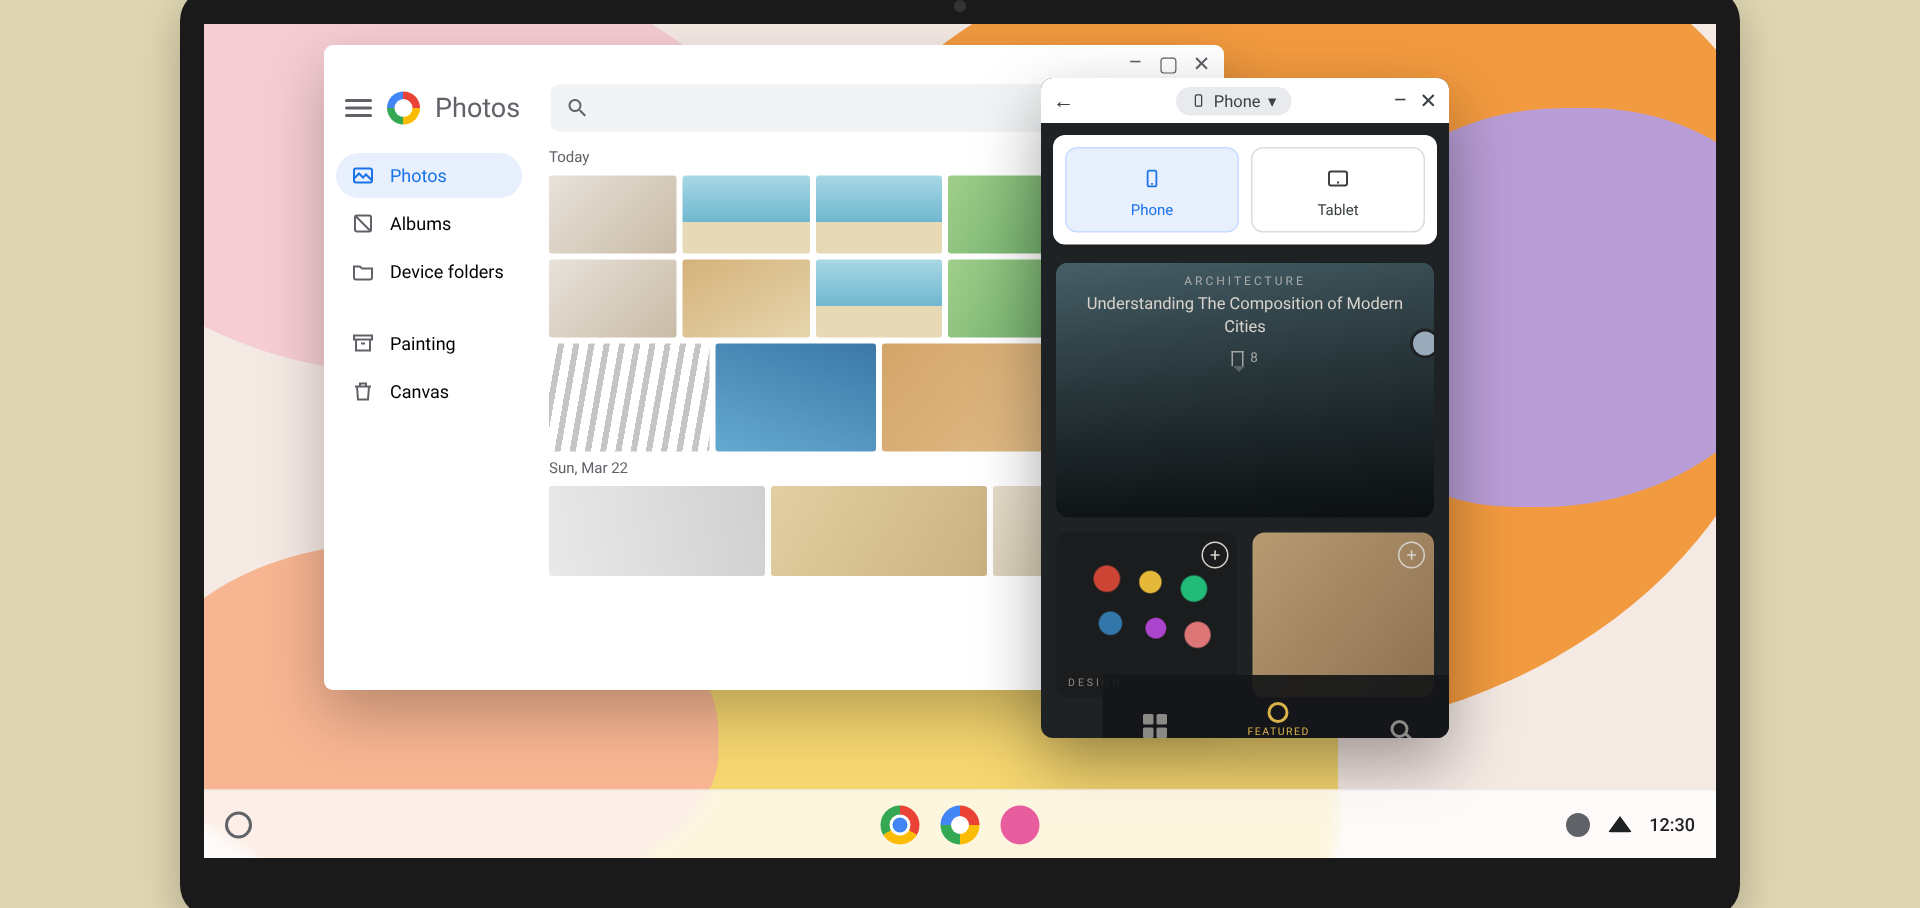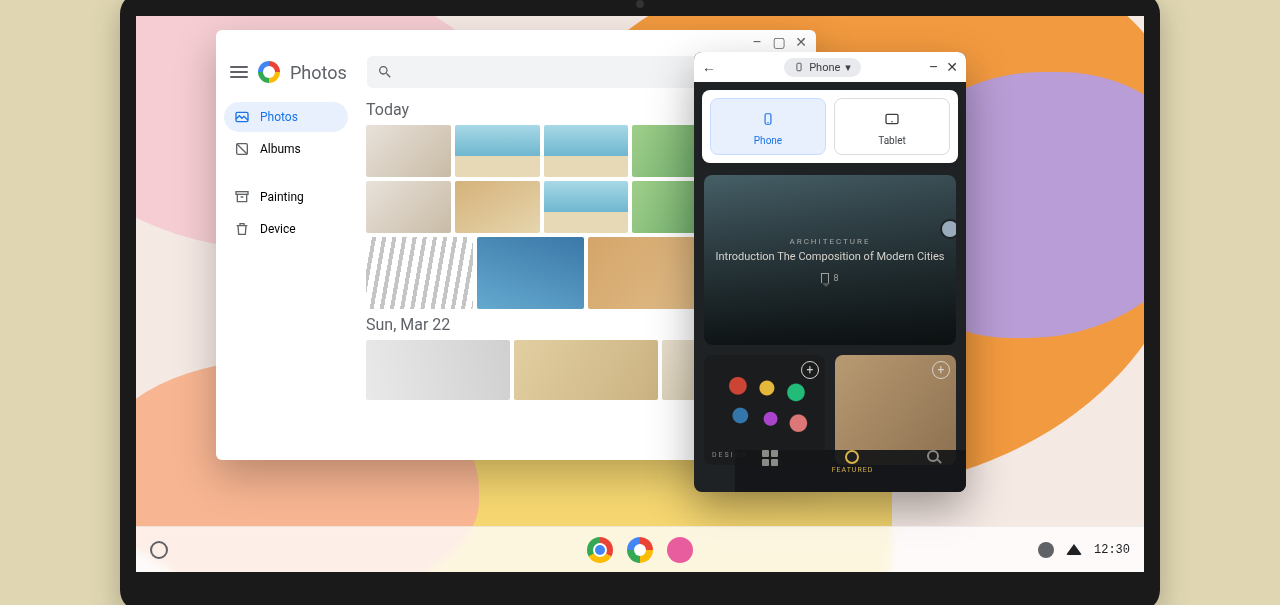--- a/index.html
+++ b/index.html
@@ -39,21 +39,21 @@
   .launcher-circle{width:18px;height:18px;border-radius:50%;border:2px solid #5f6368;}
   .shelf-icon{width:26px;height:26px;border-radius:50%;display:flex;align-items:center;justify-content:center;}
   .chrome-icon{background:conic-gradient(#ea4335 0 120deg,#fbbc05 120deg 240deg,#34a853 240deg 360deg);position:relative;}
   .chrome-icon::after{content:"";position:absolute;inset:6px;border-radius:50%;background:#fff;}
   .chrome-icon::before{content:"";position:absolute;inset:8px;border-radius:50%;background:#4285f4;z-index:1;}
   .photos-shelf{background:conic-gradient(#ea4335 0 90deg,#fbbc05 90deg 180deg,#34a853 180deg 270deg,#4285f4 270deg 360deg);position:relative;}
   .photos-shelf::after{content:"";position:absolute;inset:7px;border-radius:50%;background:#fff;}
   .pink-app{background:#e85d9e;}
   .status-dot{width:16px;height:16px;border-radius:50%;background:#5f6368;}
   .wifi-icon{width:0;height:0;border-left:8px solid transparent;border-right:8px solid transparent;border-bottom:11px solid #202124;border-radius:2px;}
-  .clock{font-weight:500;font-family:Liberation Mono, monospace;}
+  .clock{font-weight:500;}
   
   
   .photos-win{position:absolute;left:80px;top:14px;width:600px;height:430px;
     background:#fff;border-radius:6px;box-shadow:0 16px 40px rgba(0,0,0,.25);
     display:flex;flex-direction:column;overflow:hidden;}
   .win-titlebar{height:24px;display:flex;align-items:center;justify-content:flex-end;
     gap:8px;padding:0 8px;font-size:14px;color:#5f6368;}
   .win-ctrl{width:14px;height:14px;display:flex;align-items:center;justify-content:center;cursor:pointer;}
   .photos-header{display:flex;align-items:center;gap:10px;padding:2px 14px 8px;}
   .hamburger{width:18px;display:flex;flex-direction:column;gap:3px;cursor:pointer;}
@@ -70,21 +70,21 @@
   .photos-body{flex:1;display:flex;min-height:0;}
   .sidebar{width:140px;padding:6px 8px;display:flex;flex-direction:column;gap:2px;font-size:12px;}
   .side-item{display:flex;align-items:center;gap:10px;padding:7px 10px;border-radius:18px;
     color:#000000;cursor:pointer;}
   .side-item.active{background:var(--light-blue);color:var(--google-blue);}
   .side-item .ico{width:16px;height:16px;flex-shrink:0;}
   .side-item.active .ico path,.side-item.active .ico rect,.side-item.active .ico circle{stroke:var(--google-blue);}
   .side-gap{height:14px;}
   
   .gallery{flex:1;padding:0 10px 10px;overflow:hidden;}
-  .sec-label{font-size:16px;color:#5f6368;margin:4px 0 6px;}
+  .sec-label{font-size:10px;color:#5f6368;margin:4px 0 6px;}
   .grid{display:grid;gap:4px;}
   .grid-a{grid-template-columns:repeat(5,1fr);grid-auto-rows:52px;margin-bottom:4px;}
   .grid-b{grid-template-columns:repeat(4,1fr);grid-auto-rows:72px;margin-bottom:6px;}
   .grid-c{grid-template-columns:repeat(3,1fr);grid-auto-rows:60px;}
   .thumb{border-radius:2px;background:#ccc;}
   
   .t1{background:linear-gradient(135deg,#e8e2da,#c9bba6);} 
   .t2{background:linear-gradient(#a7d8e6,#6fb7cf 60%,#e8d9b6 60%);} 
   .t3{background:linear-gradient(120deg,#9fcf8a,#6aa868);} 
   .t4{background:linear-gradient(#2a6fa8,#4c93c7);} 
@@ -114,21 +114,21 @@
   .device-opt{flex:1;border:1px solid var(--border);border-radius:8px;
     padding:10px 4px 8px;text-align:center;font-size:10px;color:#3c4043;cursor:pointer;}
   .device-opt.selected{background:var(--light-blue);border-color:#c7dcff;color:var(--google-blue);}
   .device-opt .dicon{height:20px;display:flex;align-items:center;justify-content:center;margin-bottom:6px;}
   .device-opt svg{stroke:#3c4043;}
   .device-opt.selected svg{stroke:var(--google-blue);}
   
   .phone-content{flex:1;position:relative;padding:4px 10px 0;color:#d7d3cc;overflow:hidden;}
   .cards-row{display:flex;gap:10px;height:170px;}
   .card{flex:1;background:#000000;border-radius:8px;padding:8px 6px;
-    display:flex;flex-direction:column;justify-content:center;position:relative;overflow:hidden;}
+    display:flex;flex-direction:column;justify-content:flex-start;position:relative;overflow:hidden;}
   .card-img{position:absolute;inset:0;}
   .card-img.a{background:linear-gradient(180deg,rgba(0,0,0,.1),rgba(0,0,0,.75)),linear-gradient(135deg,#6a5543,#4a3e30);}
   .card-img.b{background:linear-gradient(180deg,rgba(0,0,0,.1),rgba(0,0,0,.78)),linear-gradient(135deg,#4e6a73,#35484e);}
   .avatar{width:20px;height:20px;border-radius:50%;background:#caa;border:2px solid #1f2225;position:absolute;}
   .av1{left:-4px;top:88px;}
   .av2{right:-4px;top:44px;background:#9ab;}
   .card .inner{position:relative;z-index:1;text-align:center;}
   .cat{font-size:8px;letter-spacing:2px;opacity:.7;margin-bottom:4px;}
   .ctitle{font-size:11px;line-height:1.35;margin-bottom:8px;}
   .meta{font-size:9px;opacity:.7;display:flex;gap:4px;align-items:center;justify-content:center;}
@@ -143,21 +143,21 @@
             radial-gradient(circle at 30% 55%,#37a 7%,transparent 8%),
             radial-gradient(circle at 55% 58%,#a4c 7%,transparent 8%),
             radial-gradient(circle at 78% 62%,#d77 7%,transparent 8%),
             #1a1c1e;}
   .lt2{background:linear-gradient(130deg,#b89a72,#8d7050);}
   .plus-circ{position:absolute;right:6px;top:6px;width:18px;height:18px;border-radius:50%;
     border:1.5px solid #d7d3cc;color:#d7d3cc;display:flex;align-items:center;justify-content:center;font-size:12px;}
   .tiny-label{position:absolute;left:8px;bottom:6px;font-size:7px;letter-spacing:2px;opacity:.6;}
 
   .phone-nav{position:absolute;left:0;right:0;bottom:0;height:42px;
-    background:rgba(20,22,24,.92);display:flex;align-items:flex-start;justify-content:space-around;margin-left:41px;}
+    background:rgba(20,22,24,.92);display:flex;align-items:flex-end;justify-content:space-around;margin-left:41px;}
   .phone-nav .nitem{display:flex;flex-direction:column;align-items:center;gap:2px;
     font-size:7px;letter-spacing:1px;color:#8a8a86;cursor:pointer;}
   .phone-nav .nitem.active{color:#d9b24a;}
   .grid-dots{width:16px;height:16px;display:grid;grid-template-columns:repeat(2,1fr);gap:2px;}
   .grid-dots span{background:currentColor;border-radius:1px;}
   .ring{width:14px;height:14px;border:2px solid currentColor;border-radius:50%;}
   .mag{width:12px;height:12px;border:2px solid currentColor;border-radius:50%;position:relative;}
   .mag::after{content:"";position:absolute;width:6px;height:2px;background:currentColor;right:-5px;bottom:-2px;transform:rotate(45deg);}
 </style>
 </head>
@@ -206,33 +206,39 @@
               </svg>
             <span>Photos</span>
           </div>
           <div class="side-item">
             <svg class="ico" viewBox="0 0 24 24" fill="none" stroke="#5f6368" stroke-width="2">
                 <rect x="4" y="4" width="16" height="16" rx="2"></rect>
                 <path d="M4 4l16 16"></path>
               </svg>
             <span>Albums</span>
           </div>
+          <div class="side-item">
+            <svg class="ico" viewBox="0 0 24 24" fill="none" stroke="#5f6368" stroke-width="2">
+                <path d="M3 7h6l2 2h10v9a2 2 0 01-2 2H5a2 2 0 01-2-2V7z"></path>
+              </svg>
+            <span>Device folders</span>
+          </div>
           <div class="side-gap"></div>
           <div class="side-item">
             <svg class="ico" viewBox="0 0 24 24" fill="none" stroke="#5f6368" stroke-width="2">
                 <rect x="3" y="4" width="18" height="4"></rect>
                 <path d="M5 8v11h14V8M10 12h4"></path>
               </svg>
             <span>Painting</span>
           </div>
           <div class="side-item">
             <svg class="ico" viewBox="0 0 24 24" fill="none" stroke="#5f6368" stroke-width="2">
                 <path d="M4 7h16M9 7V4h6v3M6 7l1 13h10l1-13"></path>
               </svg>
-            <span>Device</span>
+            <span>Canvas</span>
           </div>
         </div>
 
         <div class="gallery">
           <div class="sec-label">Today</div>
           <div class="grid grid-a">
             <div class="thumb t1"></div>
             <div class="thumb t2"></div>
             <div class="thumb t2"></div>
             <div class="thumb t3"></div>
@@ -298,21 +304,21 @@
         </div>
       </div>
 
       <div class="phone-content">
         <div class="cards-row">
           <div class="card">
             <div class="card-img b"></div>
             <div class="avatar av2"></div>
             <div class="inner">
               <div class="cat">ARCHITECTURE</div>
-              <div class="ctitle">Introduction The Composition of Modern Cities</div>
+              <div class="ctitle">Understanding The Composition of Modern Cities</div>
               <div class="meta">
                 <span class="bookmark"></span>
                 <span>8</span>
               </div>
             </div>
           </div>
         </div>
 
         <div class="lower-row">
           <div class="lower-tile lt1">

